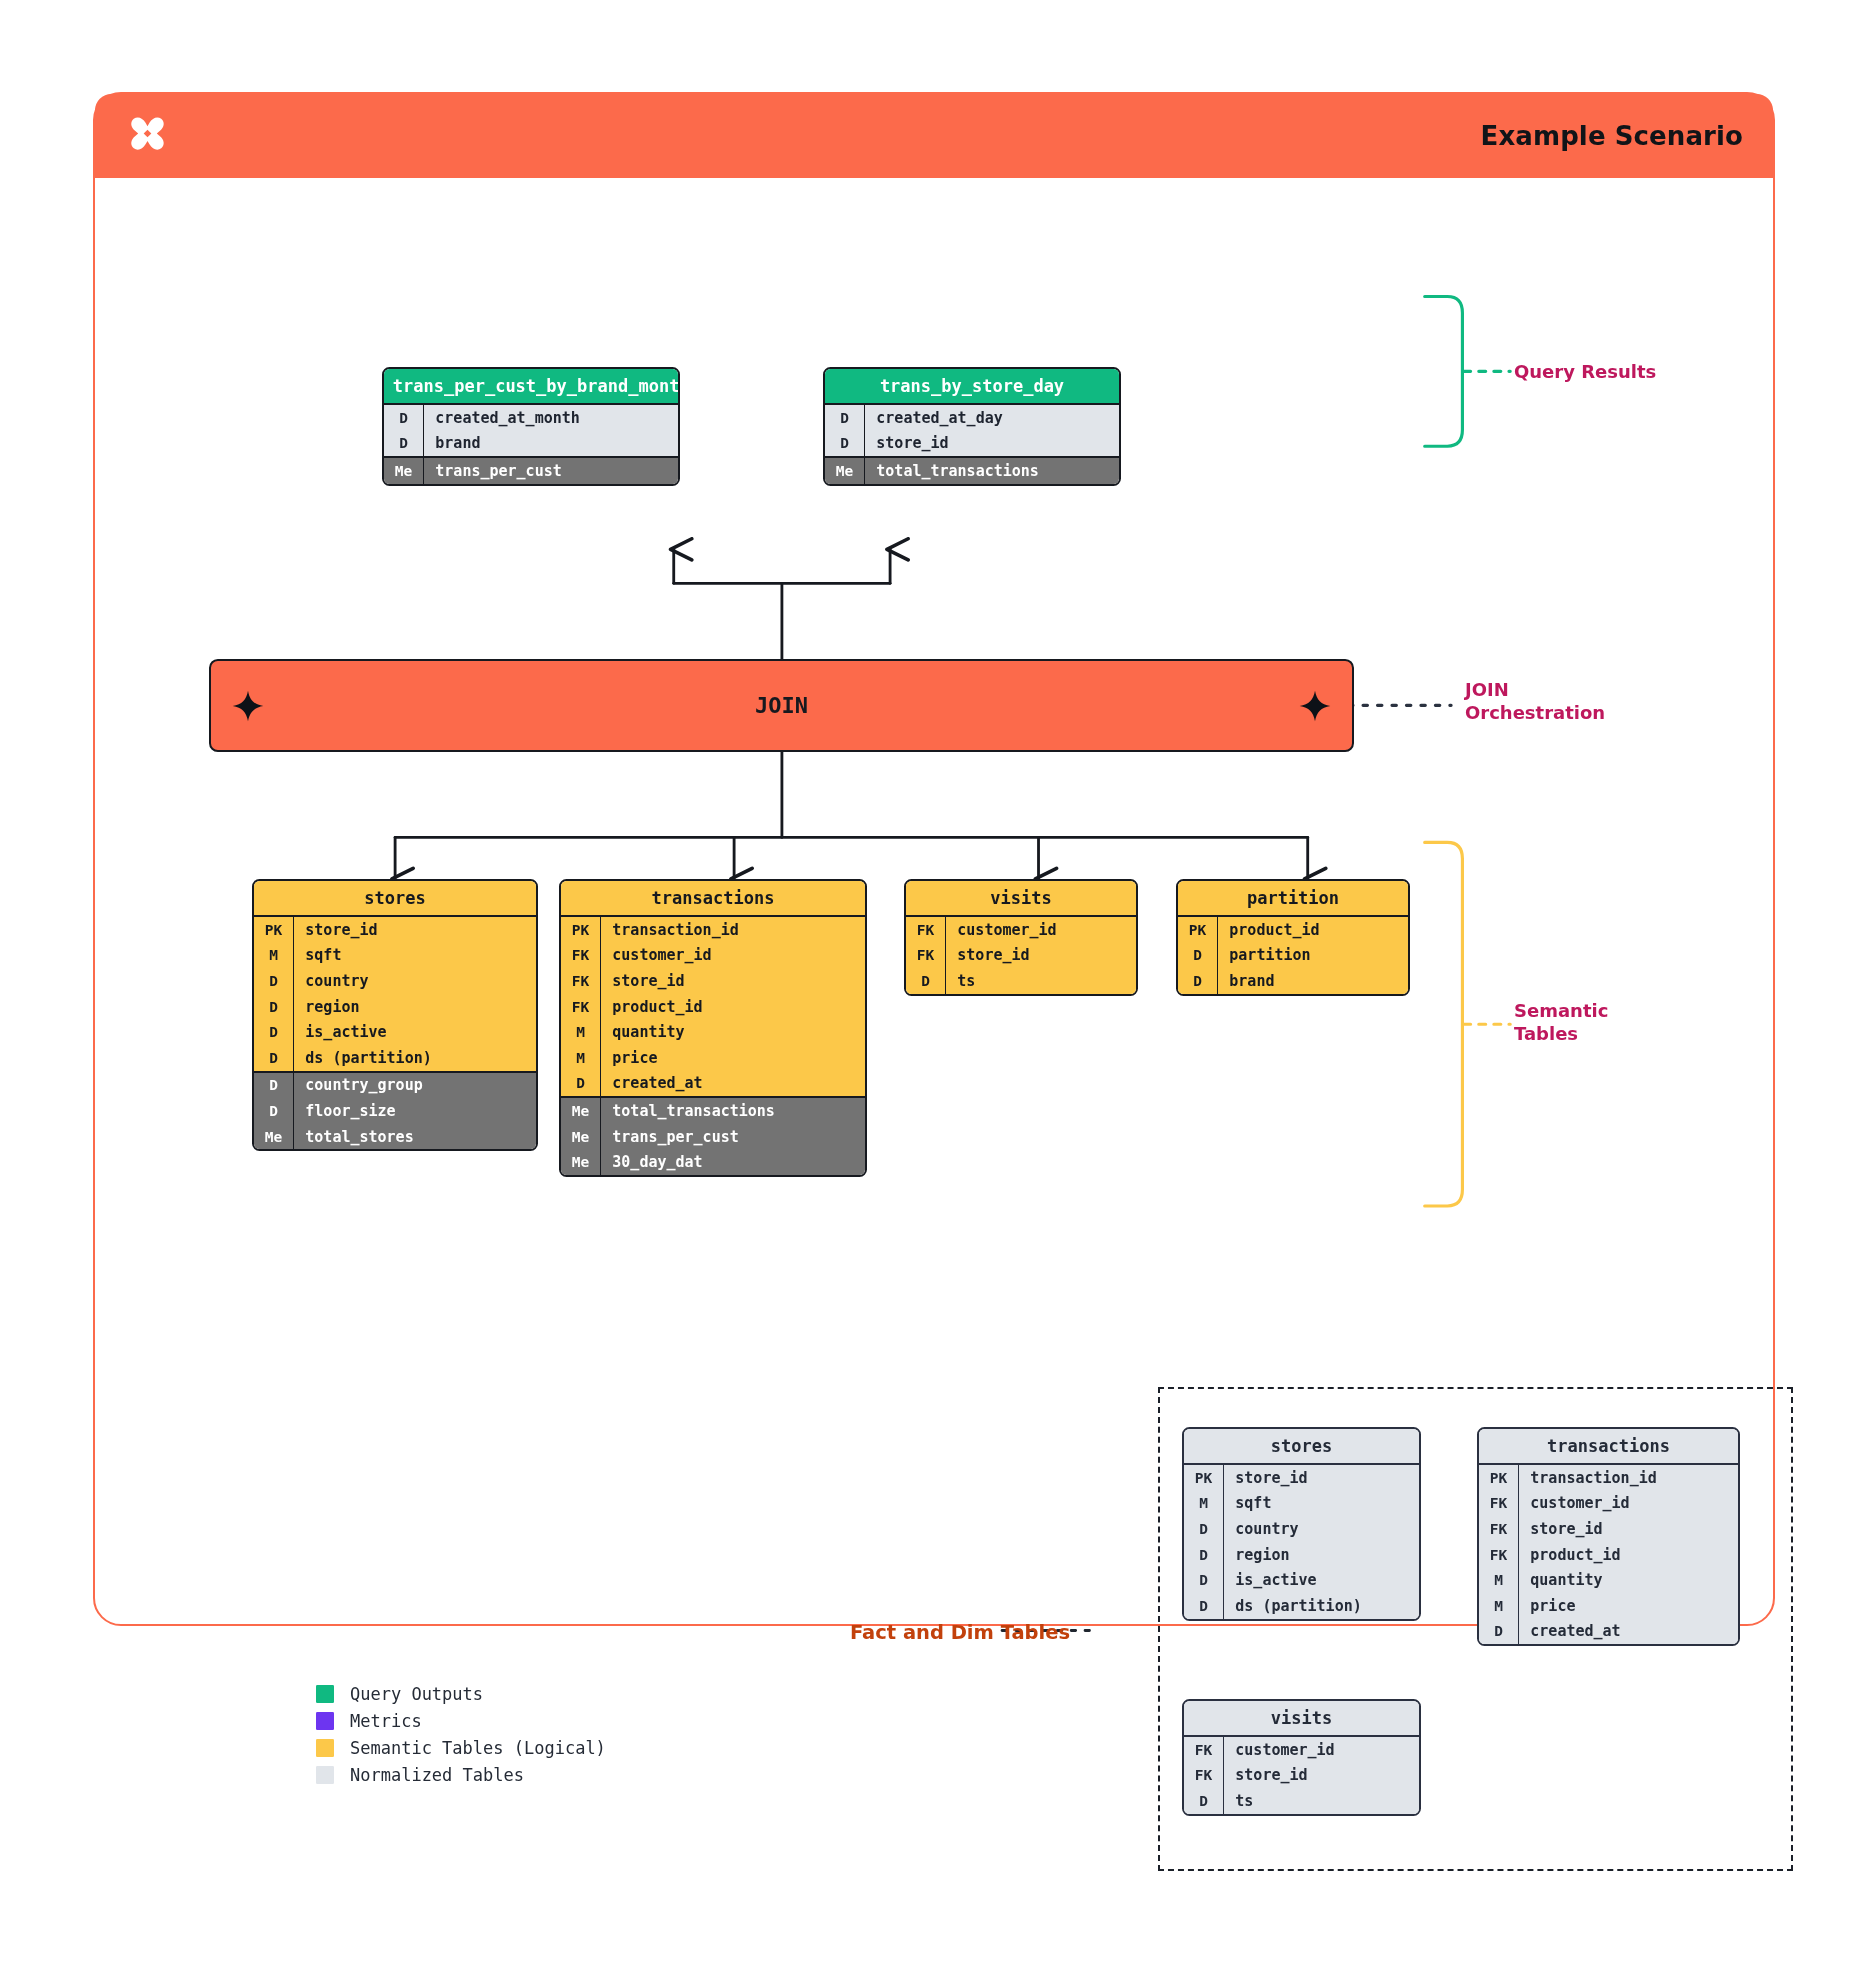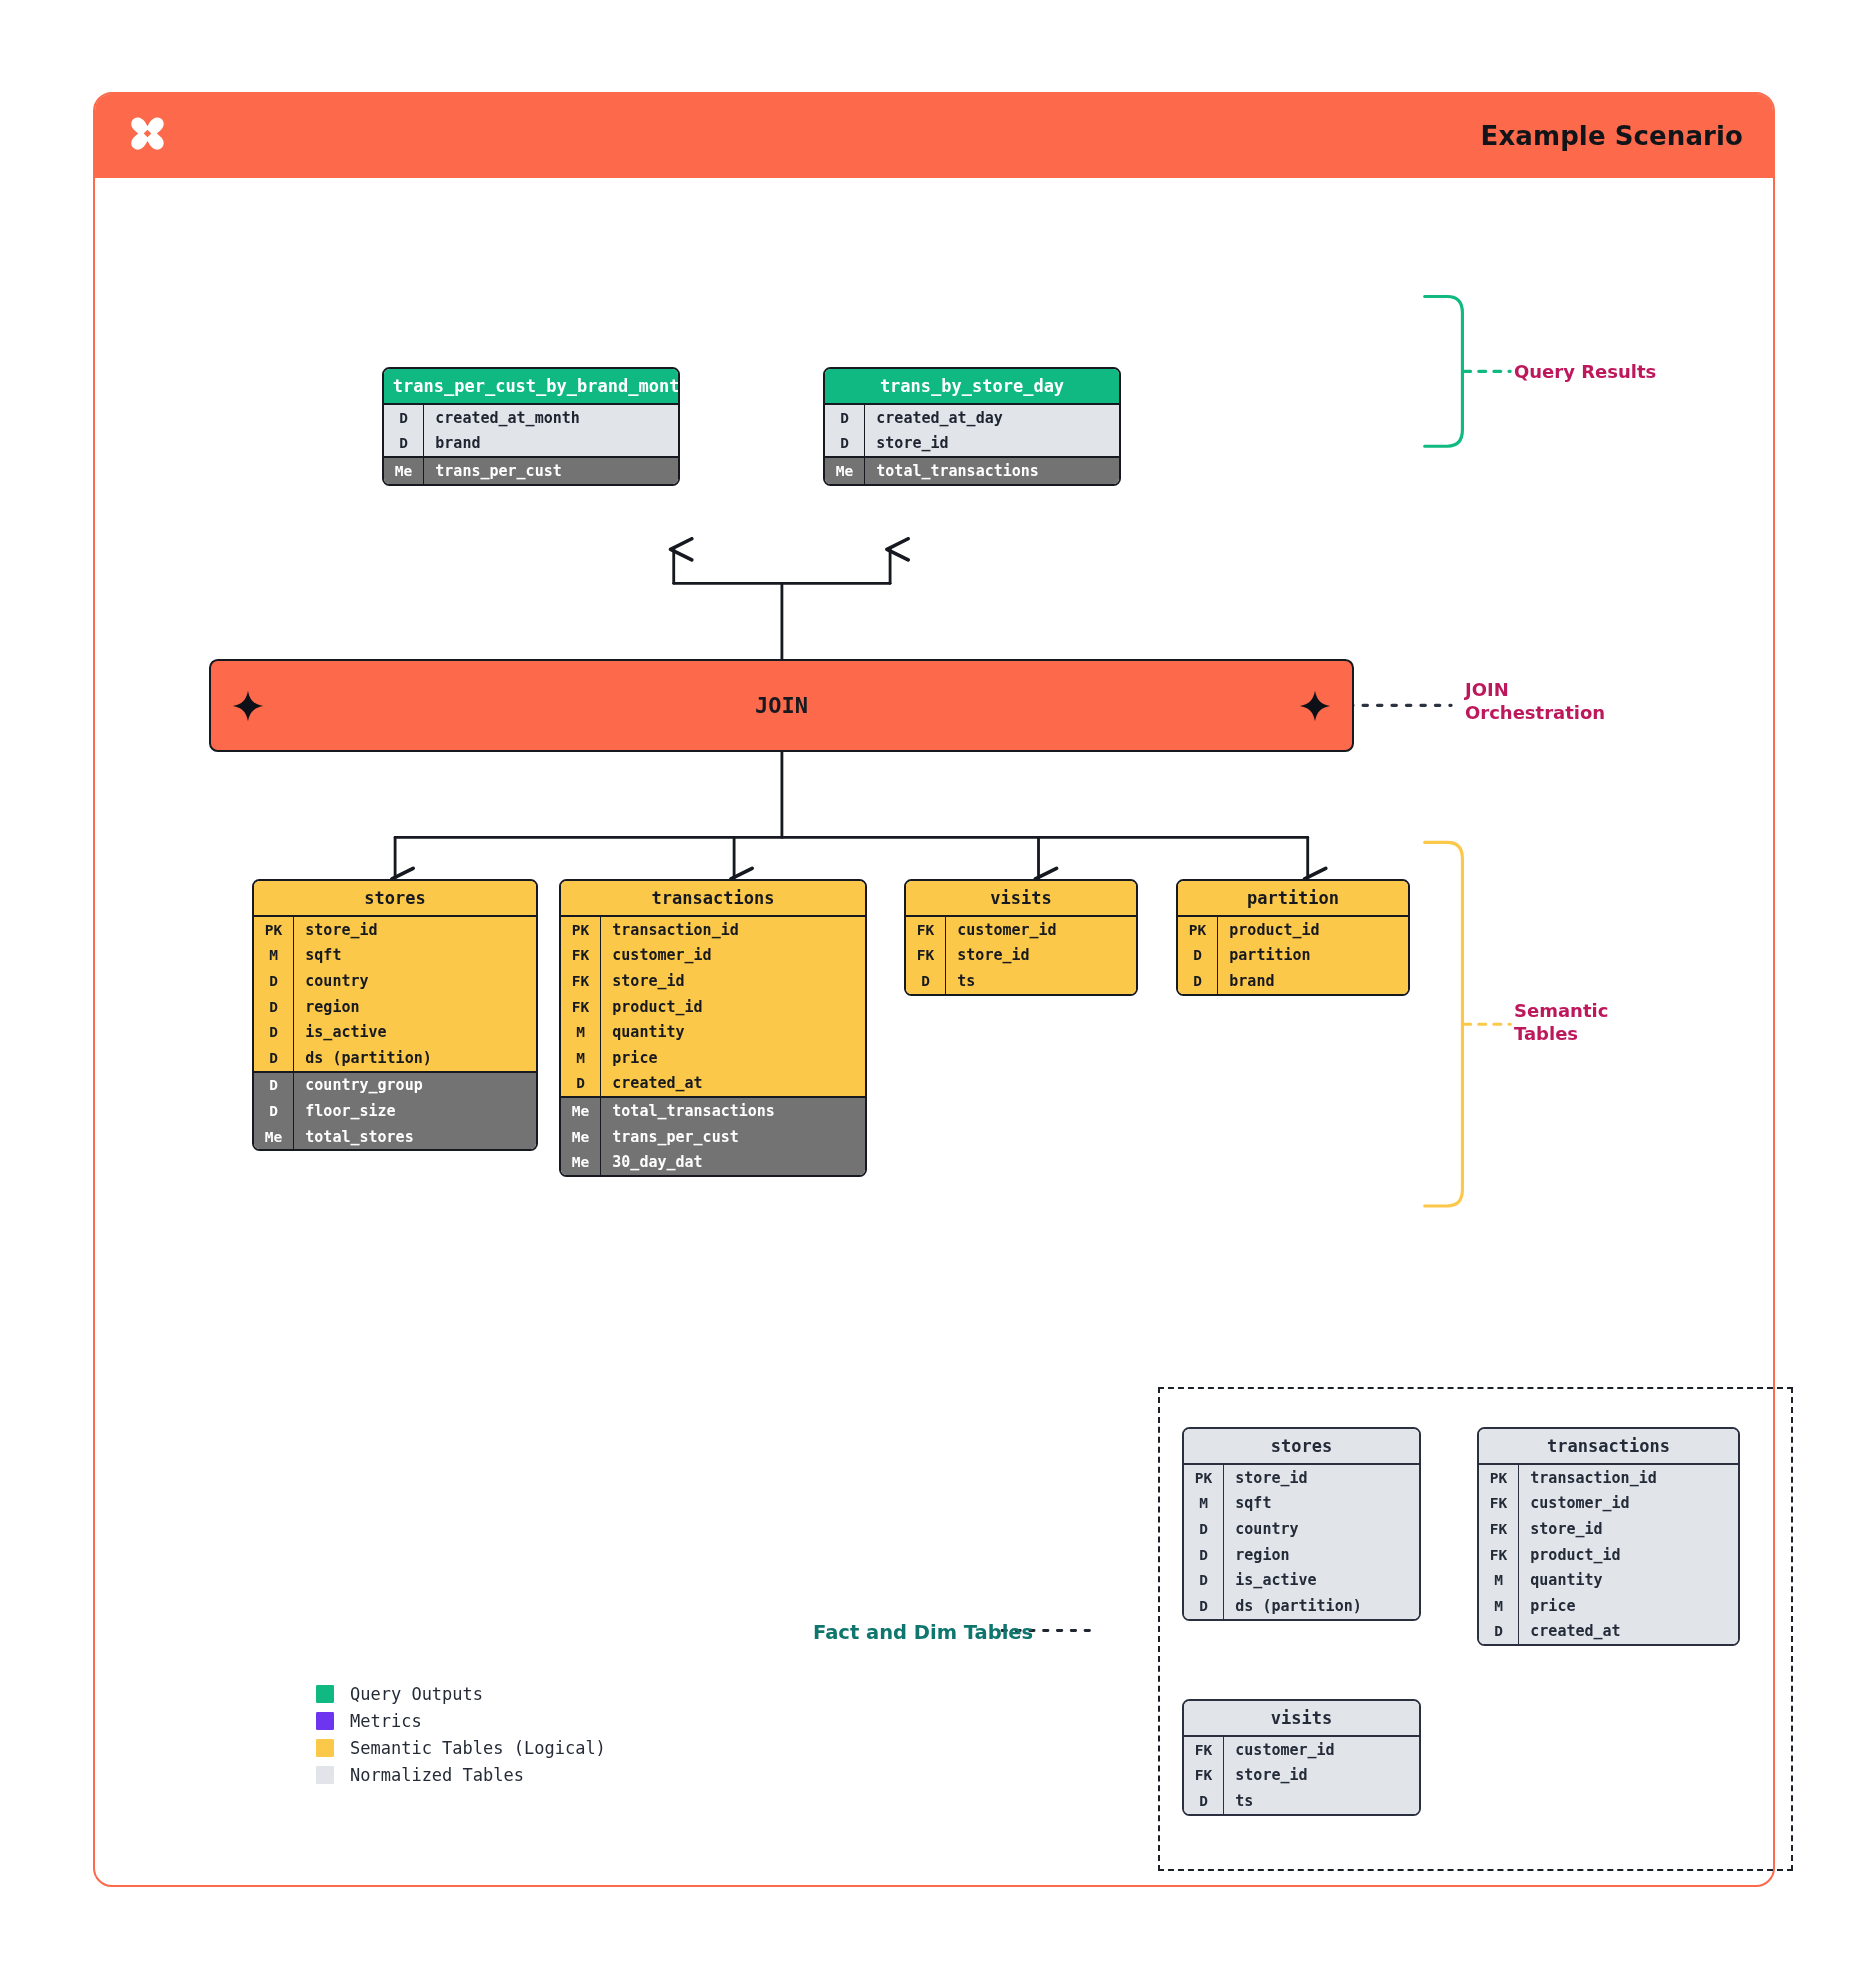--- a/index.html
+++ b/index.html
@@ -3,22 +3,22 @@
 <meta charset="utf-8">
 <style>
   html,body{margin:0;padding:0;background:#ffffff;}
   body{
     width:1868px;height:1985px;position:relative;overflow:hidden;
     font-family:"DejaVu Sans",sans-serif;
   }
 
   
   #frame{
-    position:absolute;left:93px;top:92px;width:1682px;height:1795px;
-    border:2.5px solid #fc6a4b;border-radius:19px;background:#fff;box-sizing:border-box;padding-left:45px;
+    position:absolute;left:93px;top:92px;width:1682px;height:1534px;
+    border:2.5px solid #fc6a4b;border-radius:28px;background:#fff;box-sizing:border-box;padding-left:45px;
   }
   #header{
     position:absolute;left:0;top:0;width:100%;height:84px;
     background:#fc6a4b;border-radius:16.4px 16.4px 0 0;
   }
   #logo{position:absolute;left:28px;top:17.6px;width:49px;height:49px;}
   #header-title{
     position:absolute;right:30px;top:0;height:84px;line-height:84px;
     color:#111418;font-size:26px;font-weight:bold;
     font-family:"DejaVu Sans",sans-serif;letter-spacing:0.1px;white-space:nowrap;
@@ -75,22 +75,22 @@
     position:absolute;color:#be185d;font-weight:bold;font-size:18px;line-height:1.26;
     font-family:"DejaVu Sans",sans-serif;white-space:pre-line;
   }
 
   
   #factbox{
     position:absolute;left:1063px;top:1293px;width:635px;height:484px;
     border:2.5px dashed #1b2029;box-sizing:border-box;
   }
   #fact-label{
-    position:absolute;left:718px;top:1527px;width:234px;text-align:left;
-    color:#0f766e;font-weight:bold;font-size:19.5px;font-family:"DejaVu Sans",sans-serif;
+    position:absolute;left:748px;top:1527px;width:234px;text-align:center;
+    color:#c2410c;font-weight:bold;font-size:19.5px;font-family:"DejaVu Sans",sans-serif;
   }
 
   
   #legend{position:absolute;left:221px;top:1590px;}
   .leg-row{display:flex;align-items:center;margin-bottom:7px;}
   .swatch{width:17.6px;height:17.6px;flex:0 0 17.6px;margin-right:16.4px;border-radius:1.3px;}
   .leg-txt{font-family:"DejaVu Sans Mono",monospace;font-size:17px;font-weight:normal;color:#252b36;white-space:pre;}
 </style>
 </head>
 <body>

